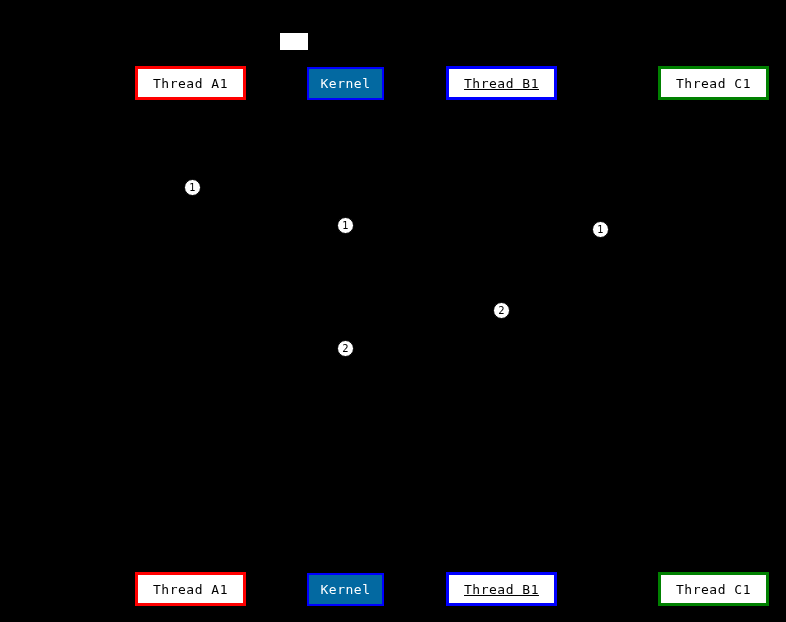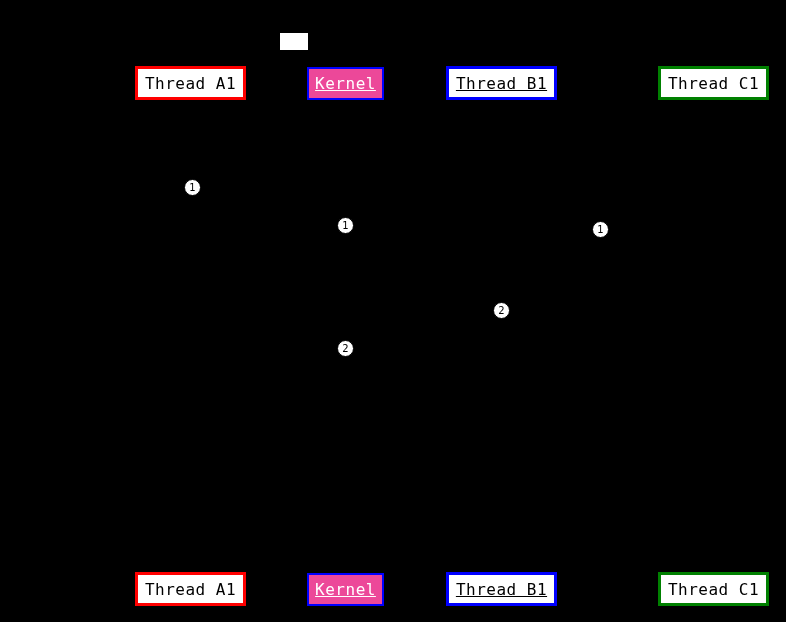--- a/index.html
+++ b/index.html
@@ -15,33 +15,32 @@
     overflow: hidden;
     font-family: "DejaVu Sans Mono", "Liberation Mono", monospace;
   }
   .lifeline-box {
     position: absolute;
     box-sizing: border-box;
     height: 34px;
     display: flex;
     align-items: center;
     justify-content: center;
-    font-size: 16px;
+    font-size: 13px;
     letter-spacing: 0.5px;
     background: #ffffff;
     color: #000000;
   }
   .lifeline-box.border-red   { border: 3px solid #ff0000; }
   .lifeline-box.border-blue  { border: 3px solid #0000ff; text-decoration: underline; }
   .lifeline-box.border-green { border: 3px solid #008000; }
   .lifeline-box.fill-blue {
-    background: #ec4899;
+    background: #0369a1;
     border: 2px solid #0000ff;
     color: #ffffff;
-    text-decoration: underline;
   }
   .activation-bar {
     position: absolute;
     background: #ffffff;
   }
   .step-marker {
     position: absolute;
     width: 17px;
     height: 17px;
     border-radius: 50%;

